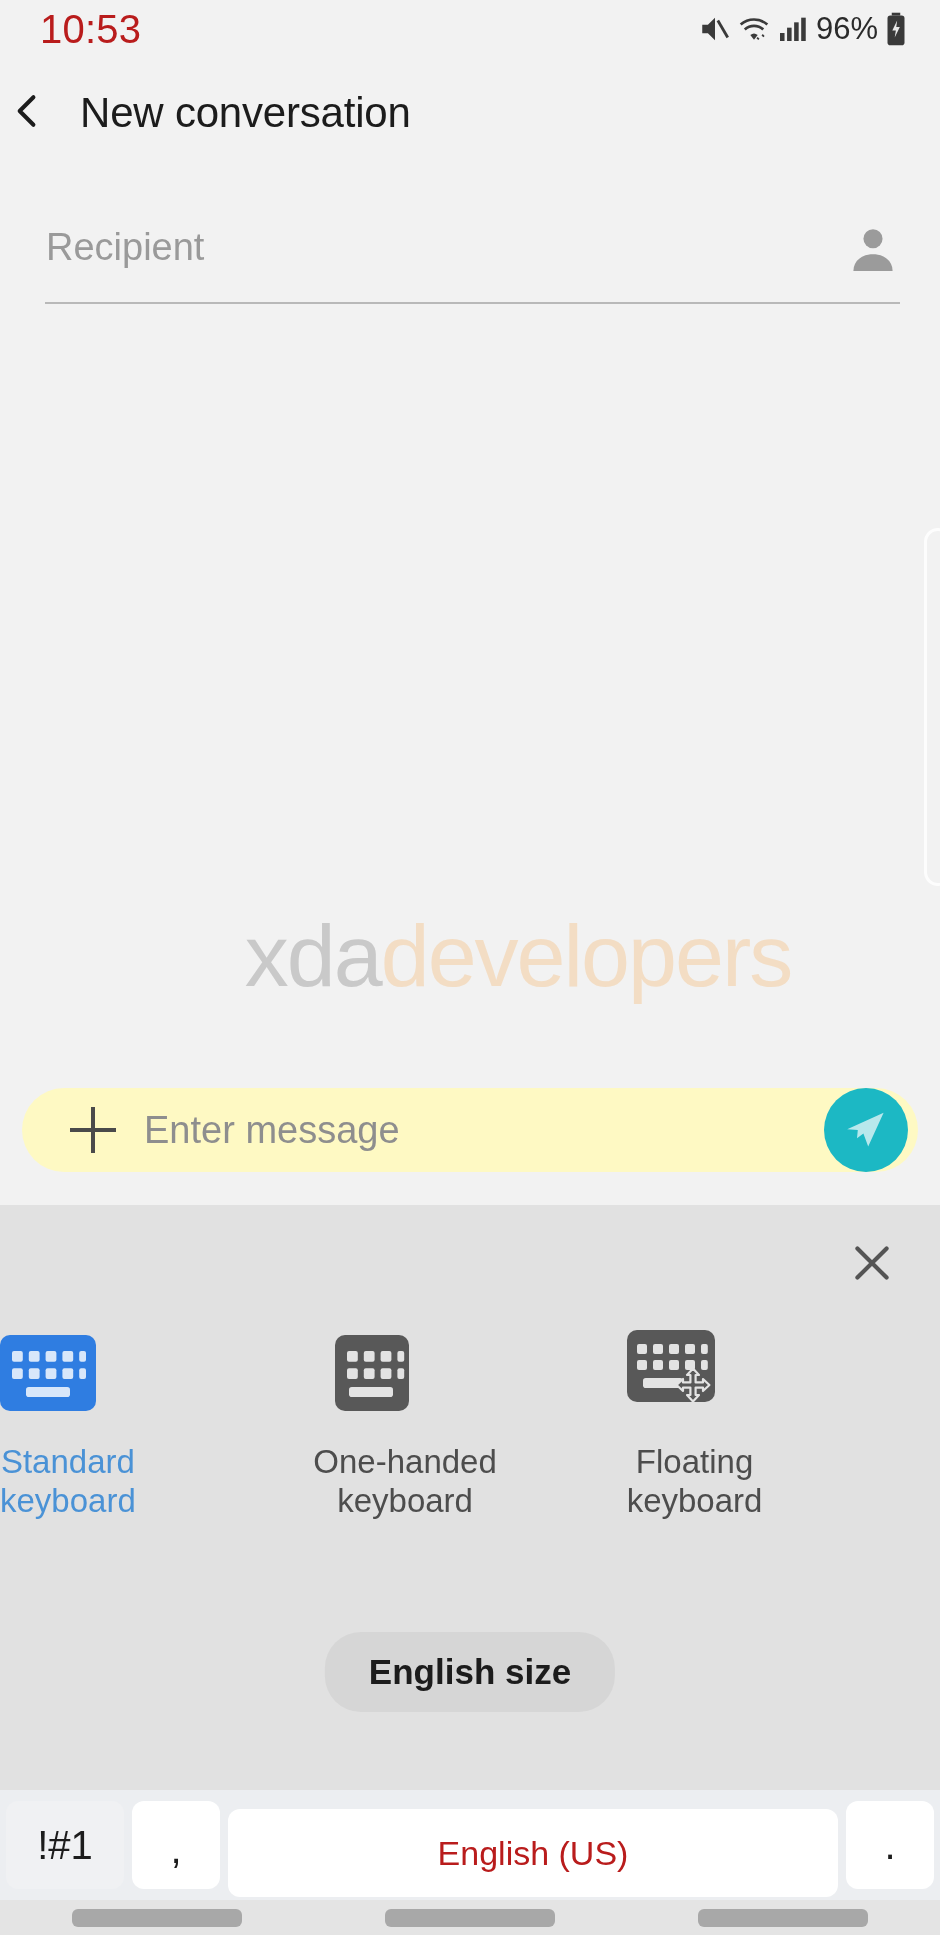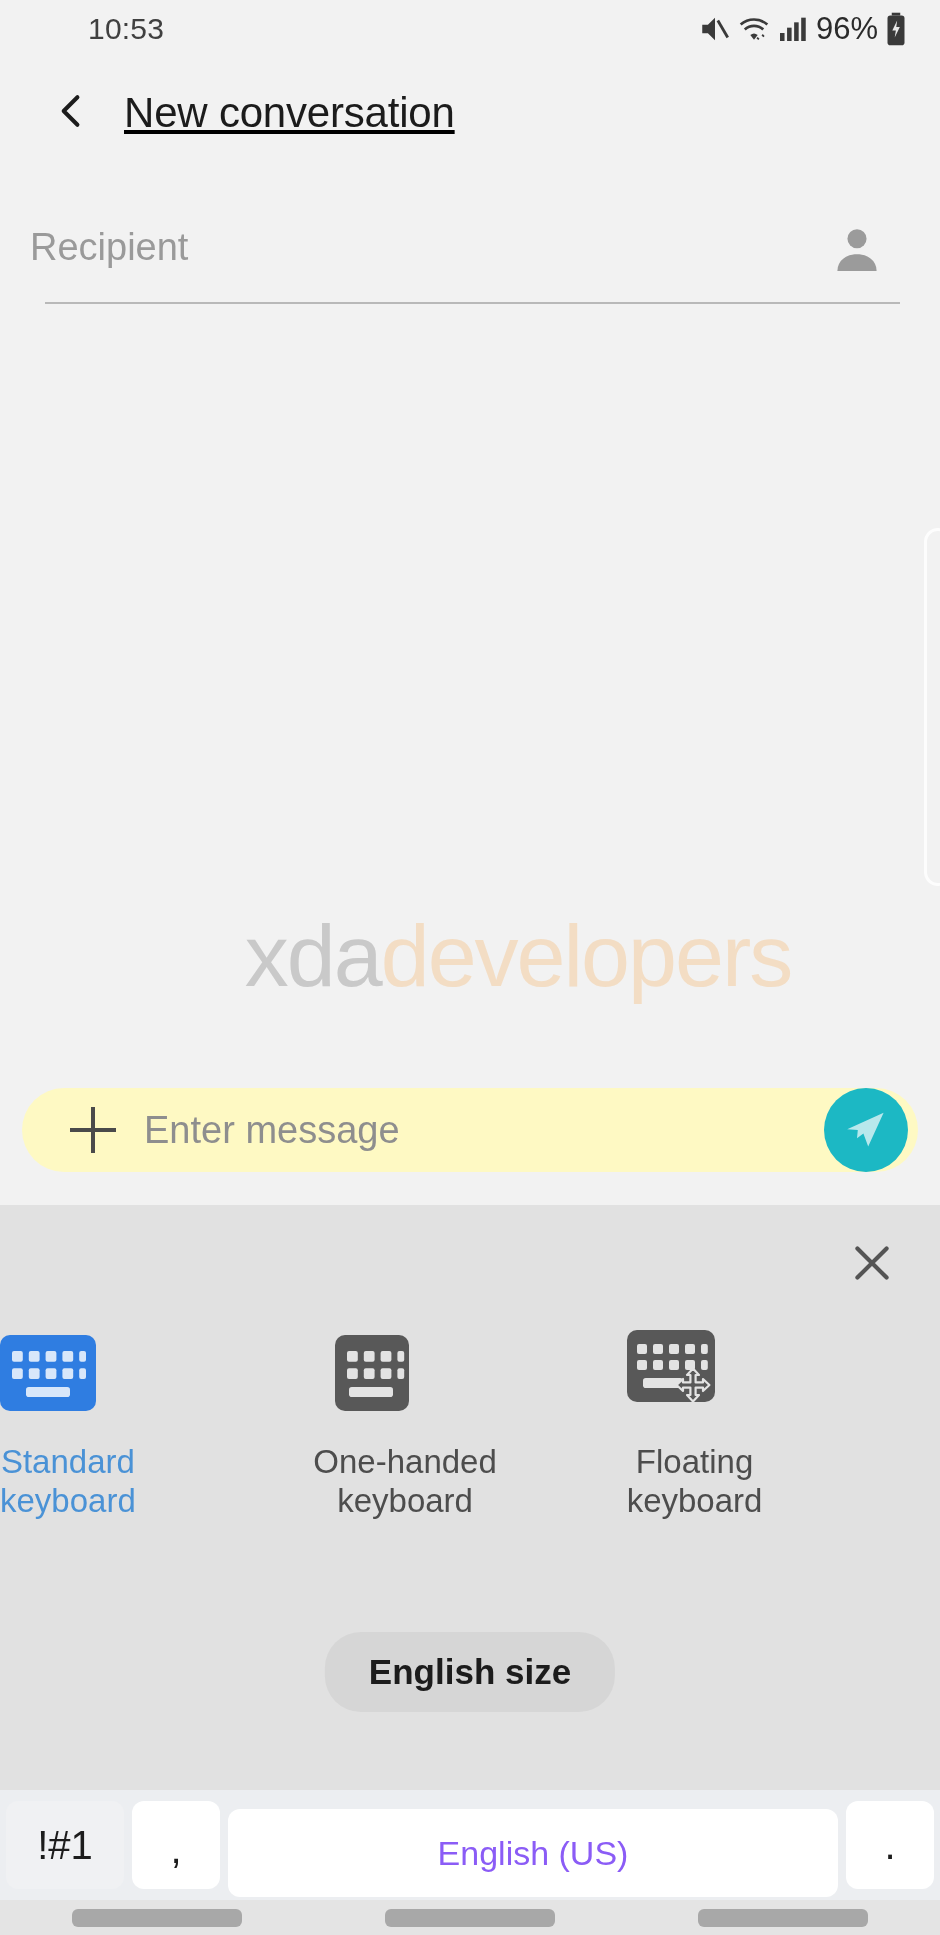--- a/index.html
+++ b/index.html
@@ -10,36 +10,36 @@
     overflow:hidden;
   }
   #screen { position:relative; width:940px; height:1935px; background:#f2f2f2; }
 
   
   .statusbar{
     position:absolute; left:0; top:0; width:940px; height:58px;
     display:flex; align-items:center; justify-content:space-between;
     padding:0 32px 0 40px;
   }
-  .status-time{ font-size:30px; color:#404040; letter-spacing:.2px;margin-left:48px; }
+  .status-time{ font-size:40px; color:#b91c1c; letter-spacing:.2px; }
   .status-icons{ display:flex; align-items:center; gap:4px; }
   .status-icons svg{ display:block; }
   .batt-pct{ font-size:31px; color:#2b2b2b; margin:0 2px 0 4px; }
 
   
   .appbar{
     position:absolute; left:0; top:58px; width:940px; height:110px;
-    display:flex; align-items:center; padding-left:44px;text-decoration:underline;
+    display:flex; align-items:center; 
   }
   .back-btn{ width:54px; height:54px; display:flex; align-items:center; justify-content:center; }
   .appbar-title{ font-size:42px; color:#1c1c1c; margin-left:26px; letter-spacing:-.2px; }
 
   
   .recipient-row{
-    position:absolute; left:30px; top:222px; width:855px; height:80px;
+    position:absolute; left:46px; top:222px; width:855px; height:80px;
     display:flex; align-items:flex-start; justify-content:space-between;
   }
   .recipient-placeholder{ font-size:38px; color:#9a9a9a; padding-top:4px; }
   .recipient-underline{
     position:absolute; left:45px; top:302px; width:855px; height:2px; background:#b9b9b9;
   }
 
   
   .watermark{
     position:absolute; left:0; top:905px; width:940px;
@@ -109,21 +109,21 @@
     background:#eceef1; display:flex; align-items:center;
     padding:0 6px; gap:8px;
   }
   .key{
     height:88px; border-radius:12px; background:#ffffff;
     display:flex; align-items:center; justify-content:center;
     font-size:36px; color:#1c1c1c;
   }
   .key-sym{ flex:0 0 118px; background:#f0f1f3; font-size:40px; }
   .key-comma{ flex:0 0 88px; font-size:40px; align-items:flex-start; padding-top:26px; }
-  .key-space{ flex:1 1 auto; font-size:34px; color:#8b5cf6;margin-top:16px; }
+  .key-space{ flex:1 1 auto; font-size:34px; color:#b91c1c;margin-top:16px; }
   .key-period{ flex:0 0 88px; font-size:40px; align-items:flex-start; padding-top:22px; }
   .key-next{ flex:0 0 130px; background:#e7eef6; color:#4a9ae0; font-size:36px; }
 
   
   .navbar{
     position:absolute; left:0; top:1900px; width:940px; height:35px;
     background:#e4e4e4; display:flex; align-items:center; justify-content:space-around;
   }
   .nav-pill{ width:170px; height:18px; border-radius:6px; background:#a8a8a8; }
 </style>

